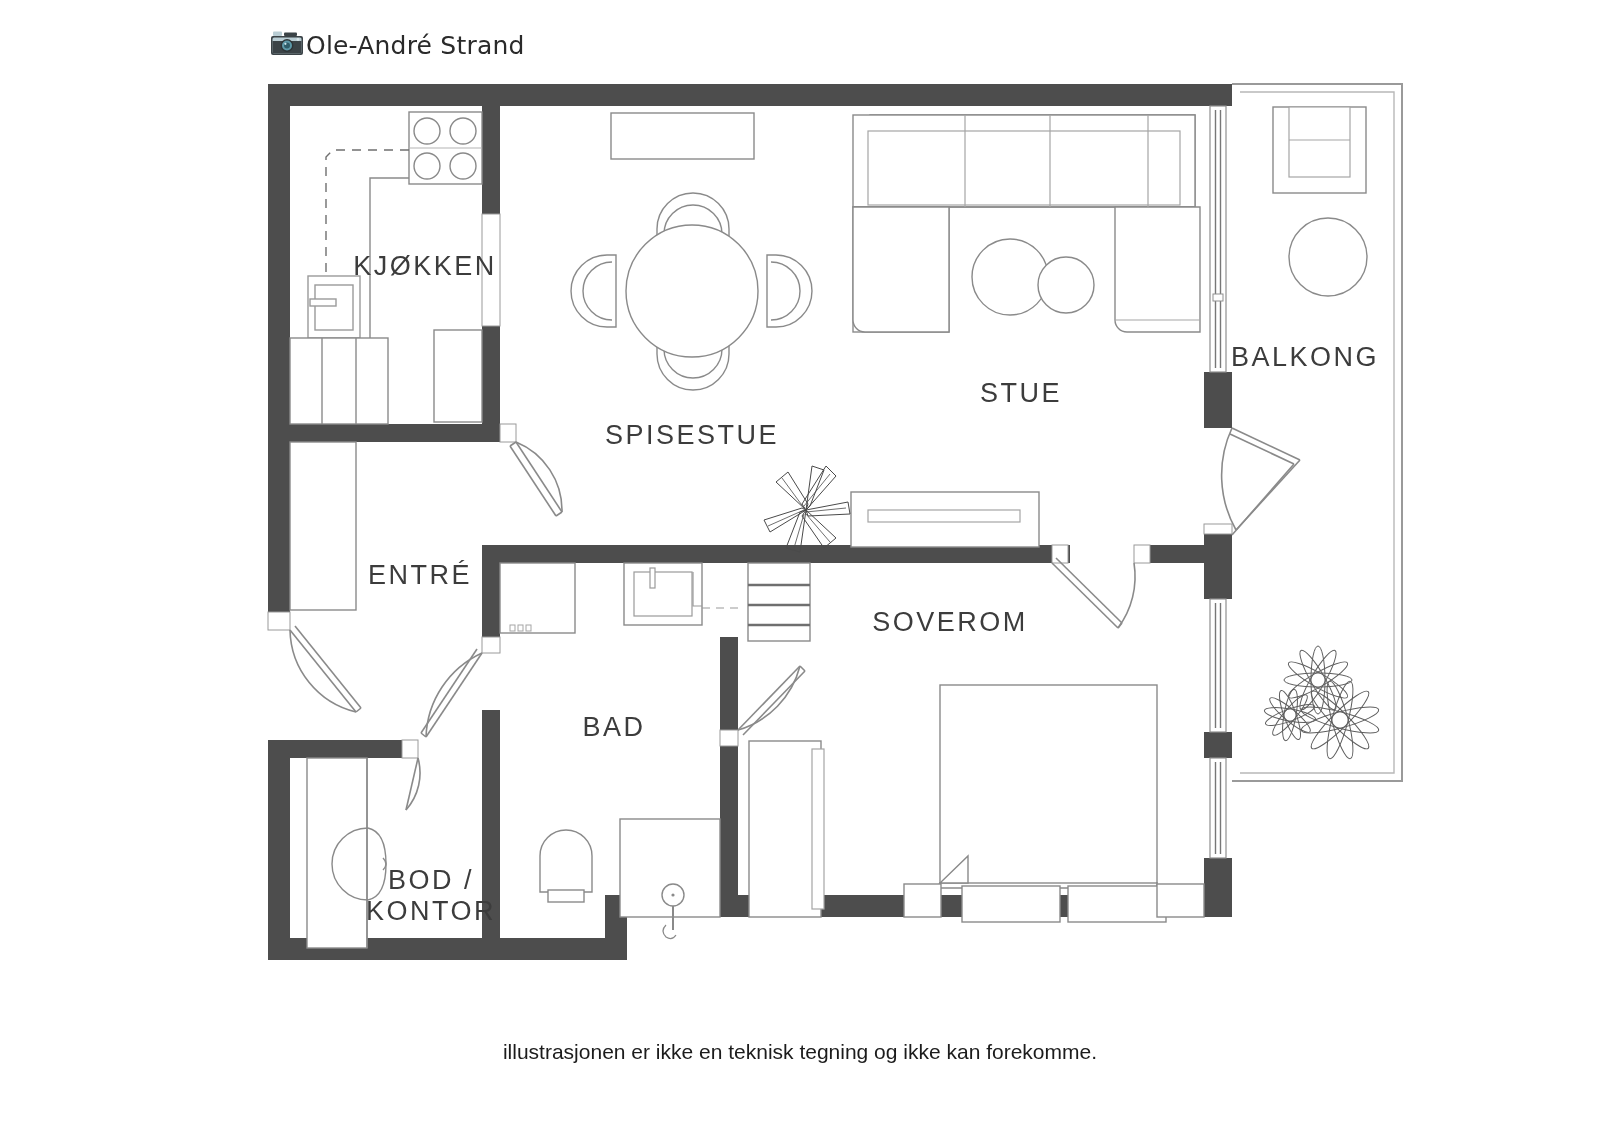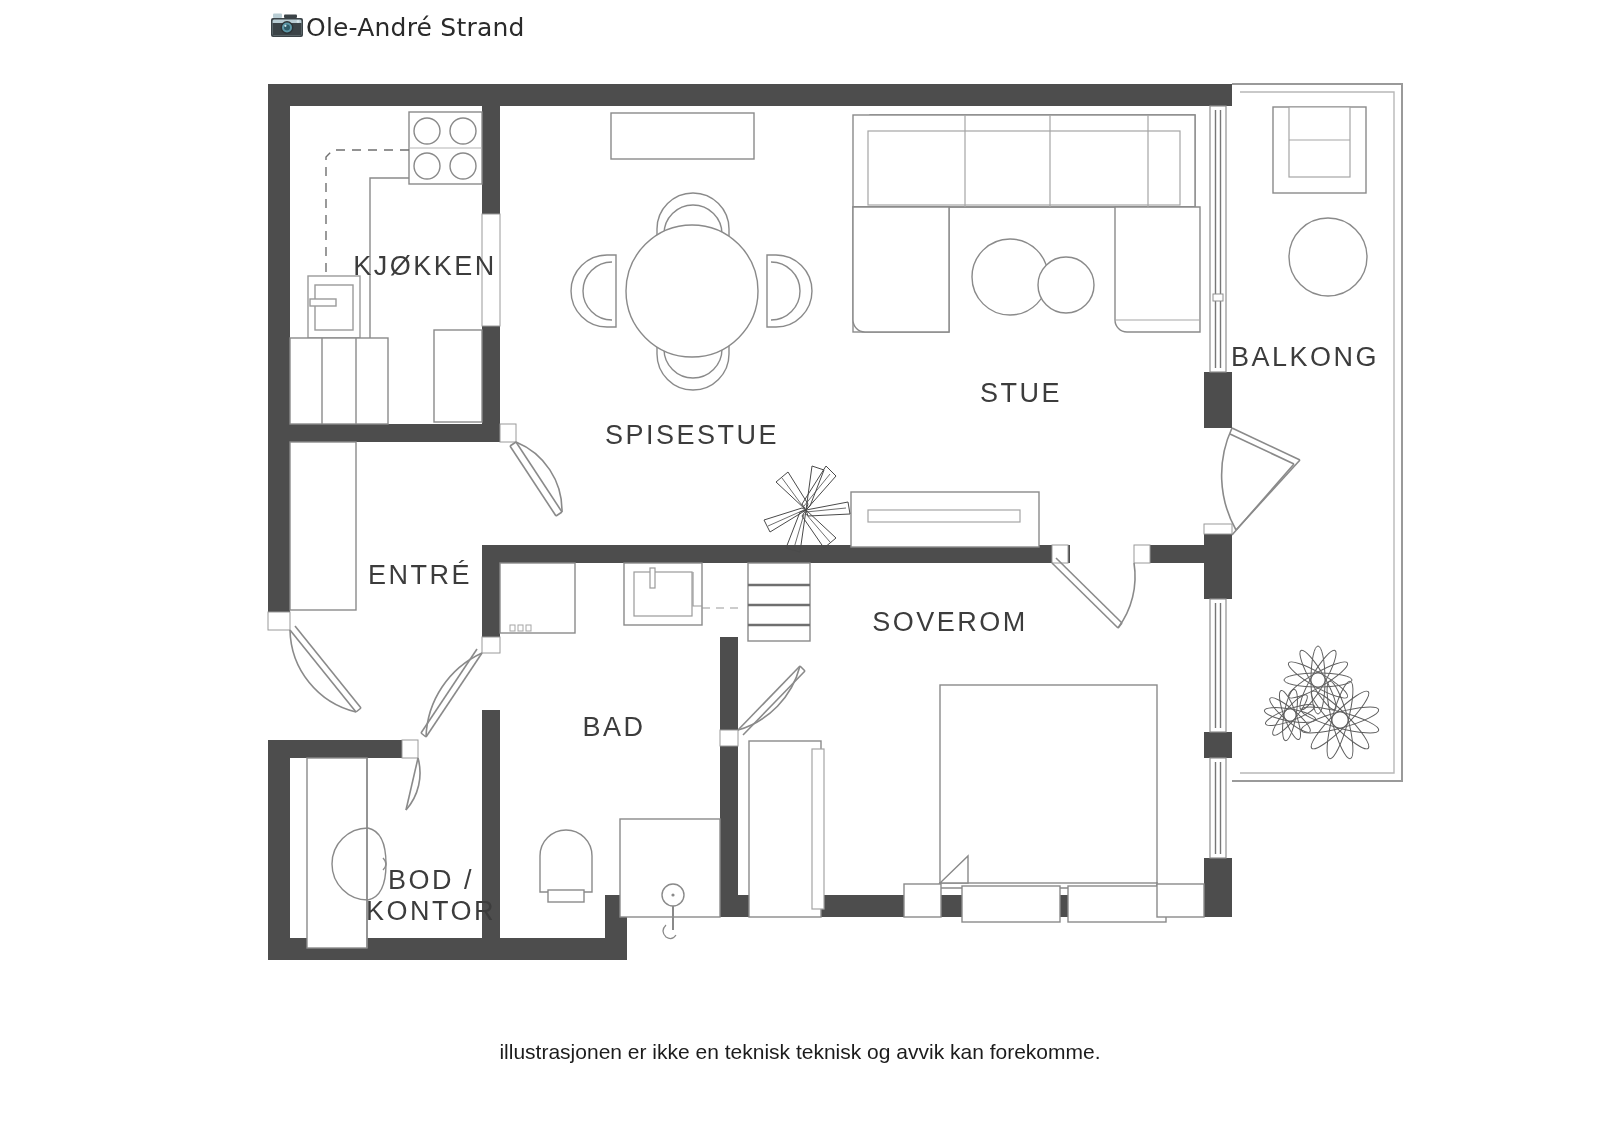--- a/index.html
+++ b/index.html
@@ -18,21 +18,21 @@
   #stage {
     position: absolute;
     left: 0; top: 0;
     width: 1600px;
     height: 1131px;
     background: #ffffff;
   }
   .brand {
     position: absolute;
     left: 270px;
-    top: 12px;
+    top: 30px;
     display: flex;
     align-items: center;
     gap: 2px;
     justify-content: space-between;
   }
   .brand-name {
     font-family: "DejaVu Sans", sans-serif;
     font-size: 25px;
     color: #2a2a2a;
     letter-spacing: 0.2px;
@@ -436,15 +436,15 @@
       <text class="room-label" x="1305" y="366">BALKONG</text>
       <text class="room-label" x="420" y="584">ENTRÉ</text>
       <text class="room-label" x="950" y="631">SOVEROM</text>
       <text class="room-label" x="614" y="736">BAD</text>
       <text class="room-label" x="431" y="889">BOD /</text>
       <text class="room-label" x="431" y="920">KONTOR</text>
     </g>
 
   </svg>
 
-  <div class="caption">illustrasjonen er ikke en teknisk teknisk og avvik kan forekomme.</div>
+  <div class="caption">illustrasjonen er ikke en teknisk tegning og ikke kan forekomme.</div>
 
 </div>
 
 </body></html>

